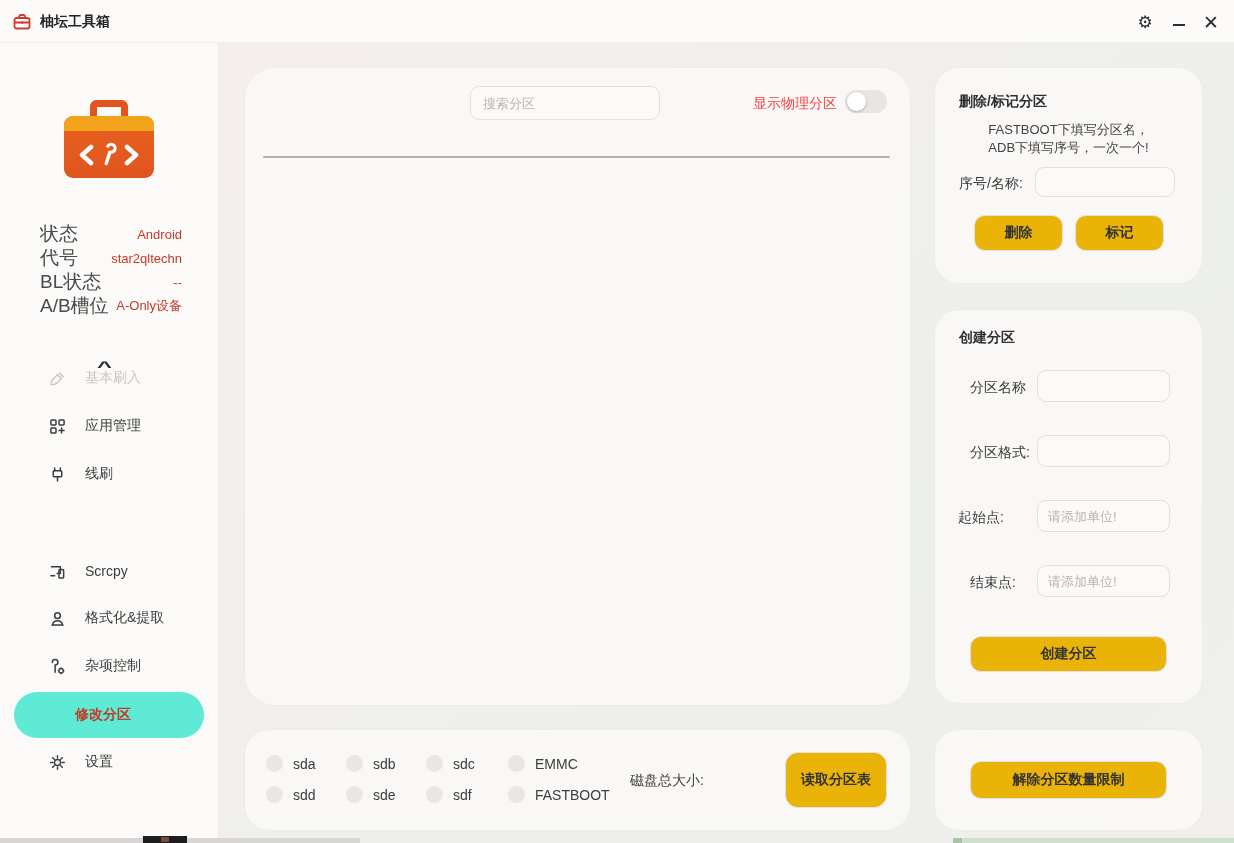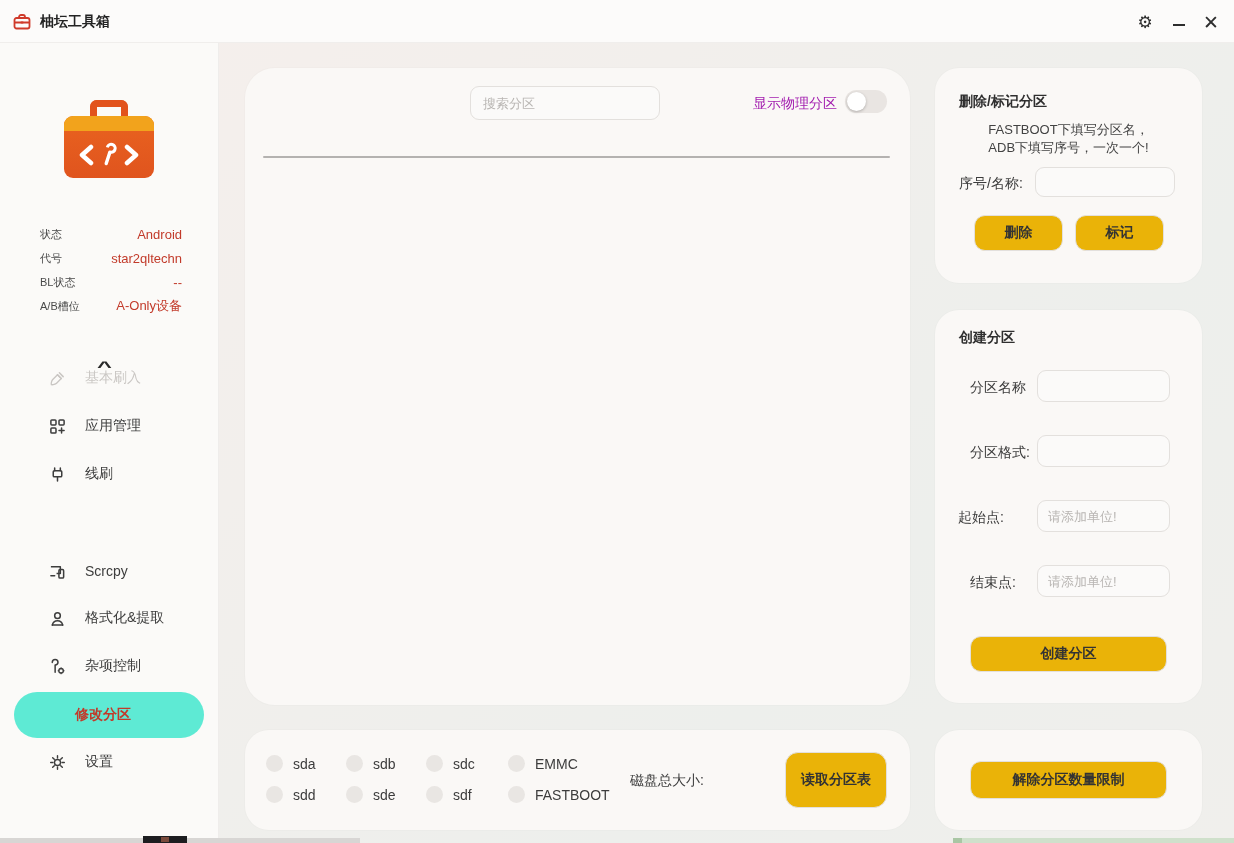--- a/index.html
+++ b/index.html
@@ -22,21 +22,21 @@
   
   #logo{left:64px;top:57px;width:90px;height:82px;}
   #logo .handle{position:absolute;left:26px;top:0;width:38px;height:22px;border:7px solid #e2531d;border-bottom:none;border-radius:7px 7px 0 0;}
   #logo .body{position:absolute;left:0;top:16px;width:90px;height:62px;border-radius:9px;background:linear-gradient(#e9631f,#e0541e);overflow:hidden;}
   #logo .band{position:absolute;left:0;top:0;width:90px;height:15px;background:#f2a31c;}
   #logo .glyphs{position:absolute;left:0;top:15px;width:90px;height:47px;display:flex;align-items:center;justify-content:center;gap:7px;}
   #logo .chev{width:17px;height:22px;}
   #logo .wrench{width:14px;height:26px;transform:rotate(18deg);}
   
   .status-row{left:40px;width:142px;height:24px;display:flex;justify-content:space-between;align-items:center;}
-  .status-row .lab{font-size:11px;color:#4a4a4a;}
+  .status-row .lab{font-size:19px;color:#4a4a4a;}
   .status-row .val{font-size:13px;color:#c23a2a;}
   
   .menu-item{left:0;width:219px;height:28px;display:flex;align-items:center;}
   .menu-item .mi-icon{position:absolute;left:48px;width:18px;height:18px;color:#3d3d3d;display:flex;align-items:center;justify-content:center;}
   .menu-item .mi-label{position:absolute;left:85px;font-size:14px;color:#3d3d3d;white-space:nowrap;}
   .menu-item.disabled .mi-icon,.menu-item.disabled .mi-label{color:#c9c6c3;}
   .expander{position:absolute;left:100px;top:-7px;font-size:15px;font-weight:bold;color:#2b2b2b;transform:scaleX(1.7);}
   #menu-selected{left:14px;width:190px;height:46px;background:#5eead4;border-radius:23px;display:flex;align-items:center;}
   #menu-selected .mi-label{position:absolute;left:61px;font-size:14px;font-weight:600;color:#c23a2a;}
   .foot-icon{top:795px;width:22px;height:22px;color:#cc3b2a;}
@@ -45,21 +45,21 @@
   .card{background:#faf8f6;border-radius:24px;box-shadow:0 0 0 1px rgba(120,100,90,0.02);}
   #card-main{left:245px;top:68px;width:665px;height:637px;border-radius:30px;}
   #card-disk{left:245px;top:730px;width:665px;height:100px;}
   #card-del{left:935px;top:68px;width:267px;height:215px;}
   #card-create{left:935px;top:310px;width:267px;height:393px;}
   #card-unlock{left:935px;top:730px;width:267px;height:100px;}
 
   
   .search-input{position:absolute;left:225px;top:18px;width:190px;height:34px;border:1px solid #e3e0dd;border-radius:9px;background:#fbfaf9;padding:0 12px;font-size:13px;color:#3c3c3c;outline:none;}
   .search-input::placeholder{color:#b8b5b2;}
-  .toggle-label{position:absolute;left:508px;top:27px;font-size:14px;color:#a21caf;}
+  .toggle-label{position:absolute;left:508px;top:27px;font-size:14px;color:#ef4444;}
   .toggle{position:absolute;left:600px;top:22px;width:42px;height:23px;border-radius:12px;background:#e9e5e2;}
   .toggle .knob{position:absolute;left:2px;top:2px;width:19px;height:19px;border-radius:50%;background:#fff;box-shadow:0 1px 3px rgba(0,0,0,0.25);}
   .divider{position:absolute;left:18px;top:88px;width:627px;height:2px;background:#b4b2b0;border-radius:1px;}
 
   
   .radio-cell{position:absolute;display:flex;align-items:center;gap:10px;}
   .radio-dot{width:17px;height:17px;border-radius:50%;background:#e9e6e3;}
   .radio-lab{font-size:14px;color:#3c3c3c;}
   #disk-size-label{position:absolute;left:385px;top:42px;font-size:14px;color:#3c3c3c;}
   .btn{border:1px solid #e3e0dd;background:#eab308;border-radius:11px;font-size:14px;font-weight:600;color:#333;display:flex;align-items:center;justify-content:center;cursor:default;}

